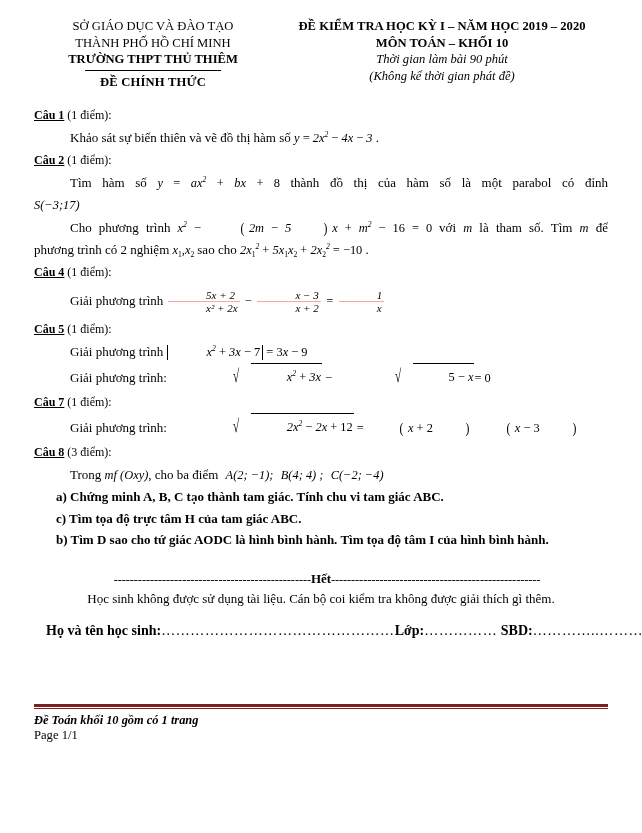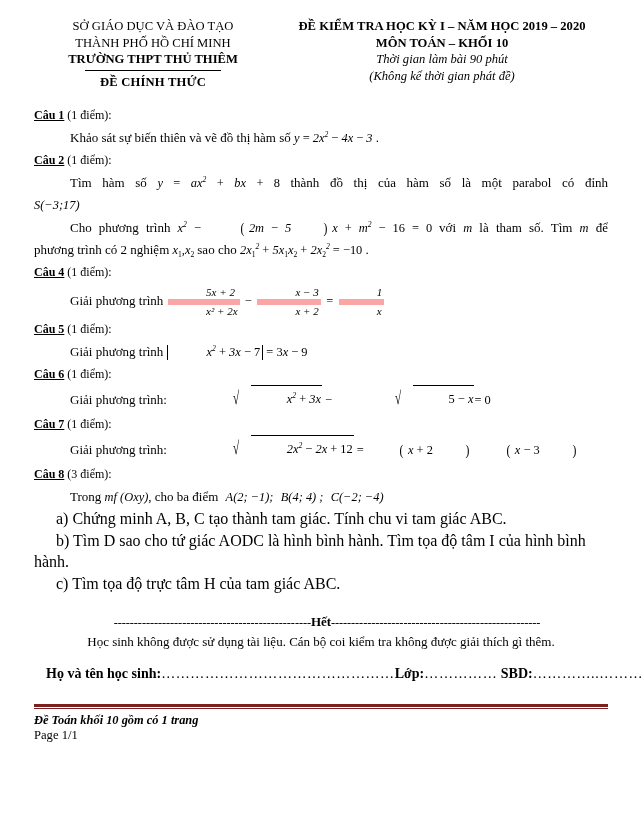--- a/index.html
+++ b/index.html
@@ -82,23 +82,24 @@
   .q-body.justify {
     text-align: justify;
     text-align-last: justify;
   }
   .q-cont {
     font-size: 13px;
     line-height: 21px;
     text-indent: 0;
   }
   .sub {
-    font-size: 16px;
+    font-size: 13px;
     line-height: 21.5px;
     text-indent: 22px;
+    font-weight: bold;
   }
 
   
   .m {
     font-family: "Liberation Serif", "DejaVu Serif", serif;
     font-style: italic;
     font-size: 12.4px;
     white-space: nowrap;
   }
   .m .n { font-style: normal; }
@@ -118,21 +119,21 @@
     display: inline-block;
     vertical-align: middle;
     font-style: italic;
     font-size: 11px;
     line-height: 12.5px;
     margin: 0 1.5px;
     position: relative;
     top: -0.5px;
   }
   .frac .num { display: block; padding: 0 2px; }
-  .frac .den { display: block; padding: 0 2px; border-top: 6px solid #fca5a5; }
+  .frac .den { display: block; padding: 0 2px; border-top: 1px solid #fca5a5; }
   .absbar {
     display: inline-block;
     border-left: 1px solid #000;
     border-right: 1px solid #000;
     padding: 1px 2px 1px 3px;
     line-height: 13px;
   }
   .sqrt {
     display: inline-block;
     white-space: nowrap;
@@ -325,24 +326,20 @@
         <span class="q-label">Câu 5</span>
         <span>(1 điểm):</span>
       </div>
       <div class="q-body">
         <span>Giải phương trình</span>
         <span class="m"><span class="absbar"><i>x</i><sup class="e">2</sup> <span class="n">+</span> 3<i>x</i> <span class="n">−</span> <span class="n">7</span></span><span class="n"> = 3</span><i>x</i><span class="n"> − 9</span></span>
       </div>
     </div>
 
     <div class="q-block">
-      <div class="q-head">
-        <span class="q-label">Câu 6</span>
-        <span>(1 điểm):</span>
-      </div>
       <div class="q-body" style="line-height:26px">
         <span>Giải phương trình:</span>
         <span class="m"><span class="sqrt"><span class="rad">√</span><span class="vinc">x<sup class="e">2</sup> <span class="n">+</span> 3x</span></span> <span class="n">−</span><span class="sqrt"><span class="rad">√</span><span class="vinc"><span class="n">5 −</span> x</span></span><span class="n">= 0</span></span>
       </div>
     </div>
 
     <div class="q-block">
       <div class="q-head">
         <span class="q-label">Câu 7</span>
         <span>(1 điểm):</span>
@@ -359,22 +356,22 @@
         <span>(3 điểm):</span>
       </div>
       <div class="q-body">
         <span>Trong</span>
         <span class="m">mf (Oxy)</span><span>, cho ba điểm</span>
         <span class="m" style="margin-left:4px">A(2; −1);</span>
         <span class="m" style="margin-left:4px">B(4; 4) ;</span>
         <span class="m" style="margin-left:4px">C(−2; −4)</span>
       </div>
       <div class="sub">a) Chứng minh A, B, C tạo thành tam giác. Tính chu vi tam giác ABC.</div>
+      <div class="sub">c) Tìm tọa độ trực tâm H của tam giác ABC.</div>
       <div class="sub">b) Tìm D sao cho tứ giác AODC là hình bình hành. Tìm tọa độ tâm I của hình bình hành.</div>
-      <div class="sub">c) Tìm tọa độ trực tâm H của tam giác ABC.</div>
     </div>
 
     <div class="het-line"><span>-------------------------------------------------</span><span class="het-word">Hết</span><span>----------------------------------------------------</span></div>
 
     <div class="note">Học sinh không được sử dụng tài liệu. Cán bộ coi kiểm tra không được giải thích gì thêm.</div>
 
     <div class="info-line">
       <span>Họ và tên học sinh:</span><span class="dots">…………………………………………</span><span>Lớp:</span><span class="dots">……………</span> <span>SBD:</span><span class="dots">…………..…………</span>
     </div>
   </div>

